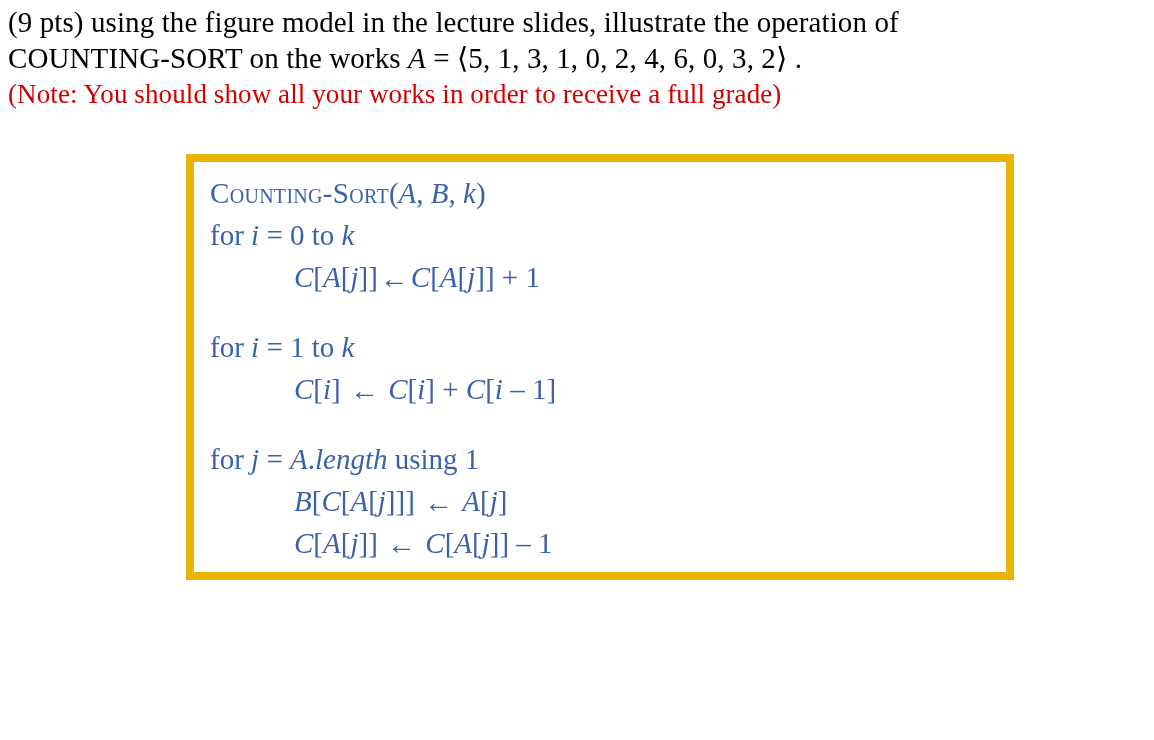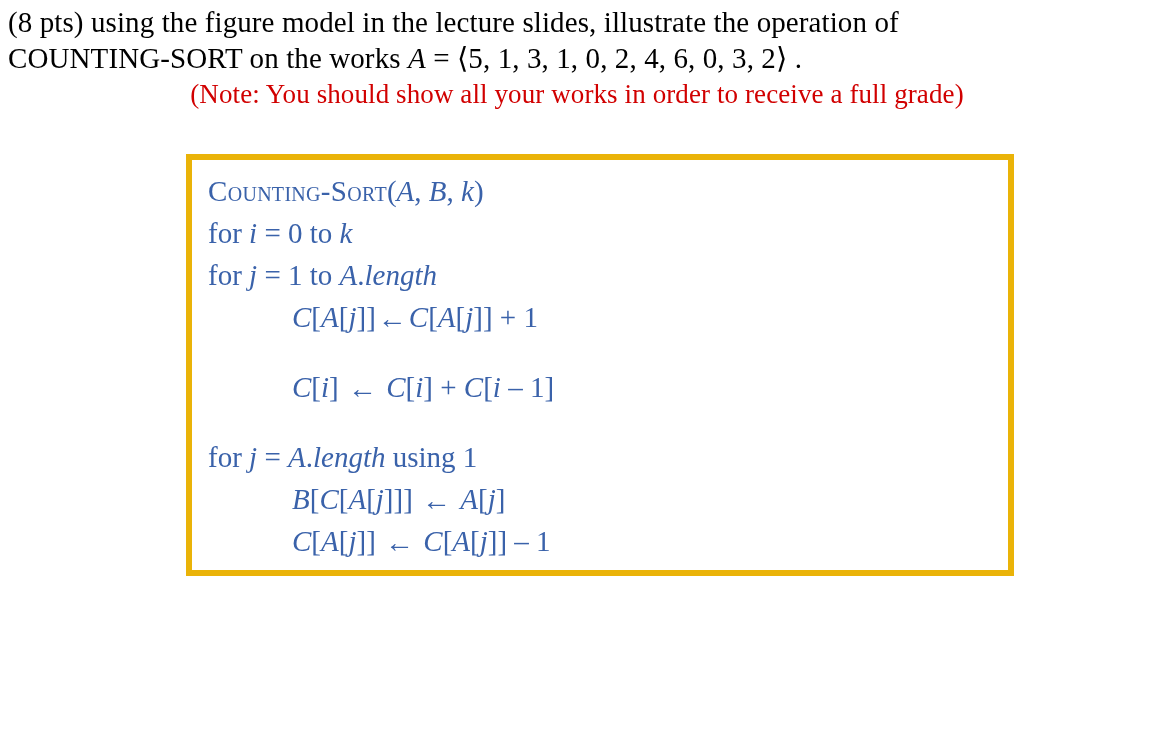--- a/index.html
+++ b/index.html
@@ -18,27 +18,26 @@
   .question {
     font-size: 29px;
     line-height: 1.25;
     letter-spacing: 0.1px;
   }
   .note {
     font-size: 27px;
     color: #d10000;
     margin-top: 2px;
     letter-spacing: 0.1px;
-    text-align: center;
   }
   .italic { font-style: italic; }
 
   .algo-box {
     margin: 44px 0 0 178px;
-    border: 6px solid #eab308;
+    border: 8px solid #eab308;
     width: 828px;
     padding: 10px 16px 8px 16px;
     box-sizing: border-box;
     color: #3a62aa;
     font-size: 29px;
     line-height: 1.45;
   }
   .title-line {
     font-family: "Times New Roman", Times, serif;
   }
@@ -64,49 +63,49 @@
     top: 1px;
     padding: 0 2px;
   }
 </style>
 </head>
 <body>
 
 <div class="page">
 
   <div class="question">
-    <span>(8 pts) using the figure model in the lecture slides, illustrate the operation of</span><br>
+    <span>(9 pts) using the figure model in the lecture slides, illustrate the operation of</span><br>
     <span>COUNTING-SORT on the works </span><span class="italic">A</span><span> =   ⟨5, 1, 3, 1, 0, 2, 4, 6, 0, 3, 2⟩  .</span>
   </div>
 
   <div class="note">
     <span>(</span><span>Note: You should show all your works in order to receive a full grade</span><span>)</span>
   </div>
 
   <div class="algo-box">
 
     <div class="title-line">
       <span class="title-sc">Counting-Sort</span><span>(</span><span class="var">A</span><span>, </span><span class="var">B</span><span>, </span><span class="var">k</span><span>)</span>
     </div>
 
     <div>
       <span class="kw">for </span><span class="var">i</span><span> = 0 to </span><span class="var">k</span>
     </div>
 
 
-    <div>
-      <span class="kw">for </span><span class="var">j</span><span> = 1 to </span><span class="var">A</span><span>.</span><span class="var">length</span>
-    </div>
 
     <div class="indent1">
       <span class="var">C</span><span>[</span><span class="var">A</span><span>[</span><span class="var">j</span><span>]]</span><span class="arrow">  ←  </span><span class="var">C</span><span>[</span><span class="var">A</span><span>[</span><span class="var">j</span><span>]] + 1</span>
     </div>
 
     <div class="block-gap"></div>
 
+    <div>
+      <span class="kw">for </span><span class="var">i</span><span> = 1 to </span><span class="var">k</span>
+    </div>
 
     <div class="indent1">
       <span class="var">C</span><span>[</span><span class="var">i</span><span>] </span><span class="arrow">←</span><span>  </span><span class="var">C</span><span>[</span><span class="var">i</span><span>] + </span><span class="var">C</span><span>[</span><span class="var">i</span><span> – 1]</span>
     </div>
 
     <div class="block-gap"></div>
 
     <div>
       <span class="kw">for </span><span class="var">j</span><span> = </span><span class="var">A</span><span>.</span><span class="var">length</span><span> </span><span class="kw">using</span><span> 1</span>
     </div>

